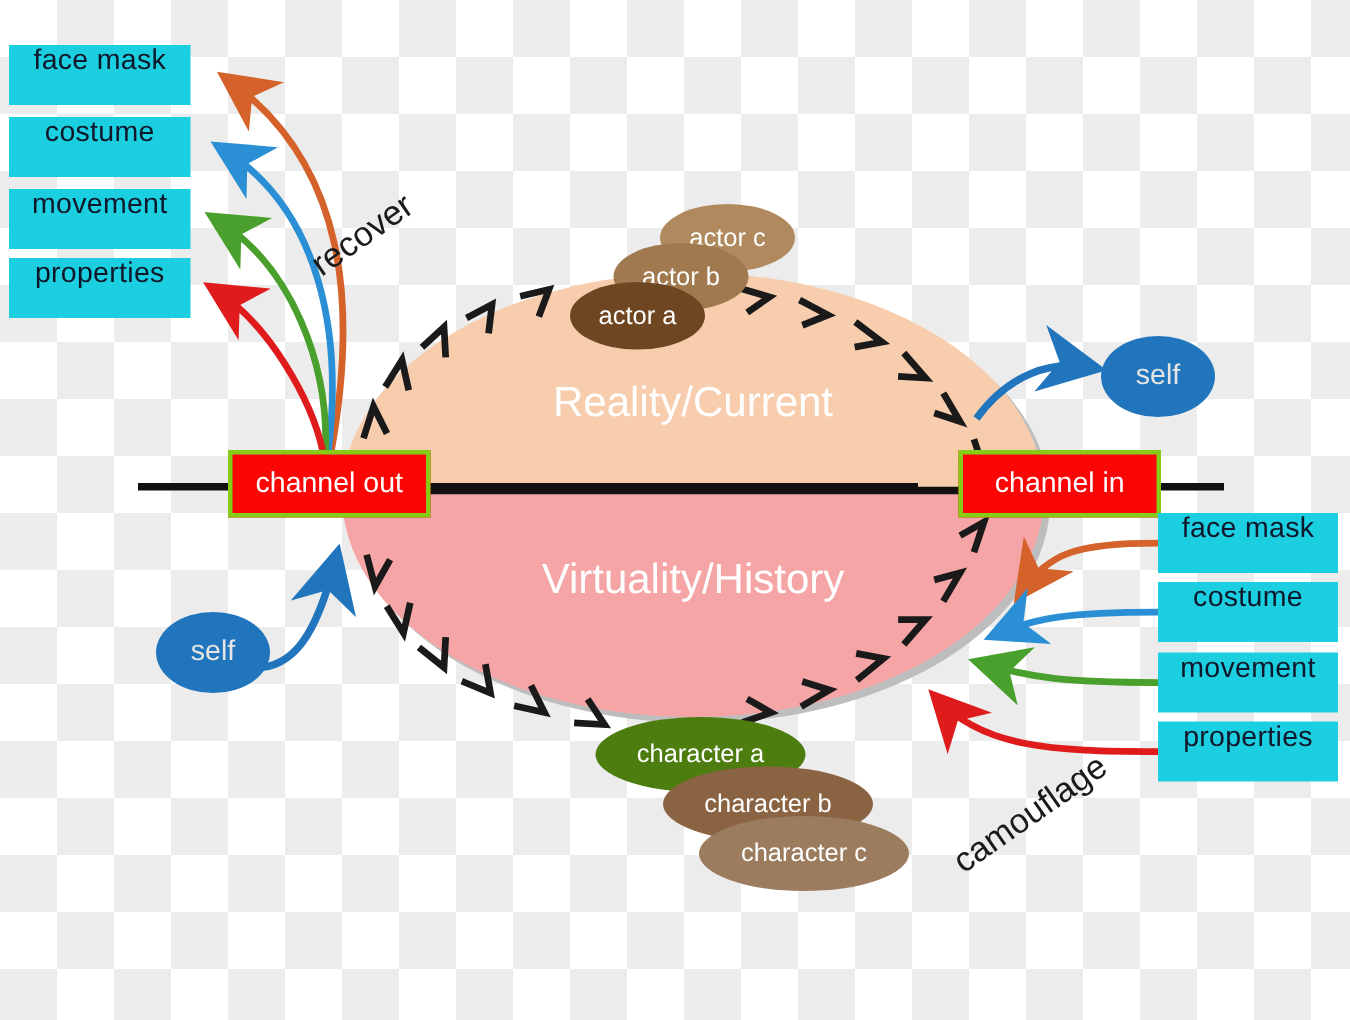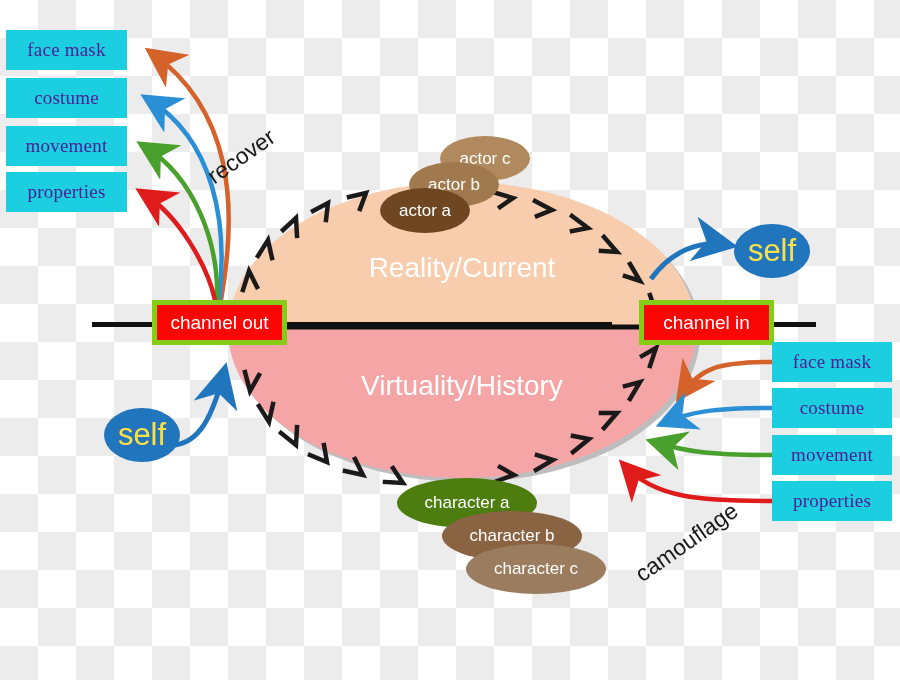--- a/index.html
+++ b/index.html
@@ -19,45 +19,44 @@
       linear-gradient(45deg,#ececec 25%,transparent 25%,transparent 75%,#ececec 75%);
     background-size:76px 76px;
     background-position:0 0,38px 38px;
   }
   #stage{position:absolute;left:0;top:0;width:900px;height:680px;}
   svg.layer{position:absolute;left:0;top:0;width:900px;height:680px;overflow:visible;}
 
   .tagbox{
     position:absolute;
     background:#1bcfe0;
-    color:#4c1d95;
-    display:flex;align-items:center;justify-content:center;
+    color:#0f172a;
+    display:flex;justify-content:center;
     font-size:19px;
     letter-spacing:.2px;
     box-sizing:border-box;
     white-space:nowrap;
-    font-family:Liberation Serif, serif;
   }
   .chanbox{
     position:absolute;
     background:#fb0505;
-    border:5px solid #84cc16;
+    border:3px solid #84cc16;
     color:#ffffff;
     display:flex;align-items:center;justify-content:center;
     font-size:19px;
     box-sizing:border-box;
     white-space:nowrap;
   }
   .selfoval{
     position:absolute;
     background:#2175bd;
     border-radius:50%;
-    color:#fde047;
+    color:#e5e5e5;
     display:flex;align-items:center;justify-content:center;
-    font-size:31px;
+    font-size:19px;
     box-sizing:border-box;
   }
   .bloboval{
     position:absolute;
     border-radius:50%;
     color:#ffffff;
     display:flex;align-items:center;justify-content:center;
     font-size:17px;
     box-sizing:border-box;
     white-space:nowrap;

